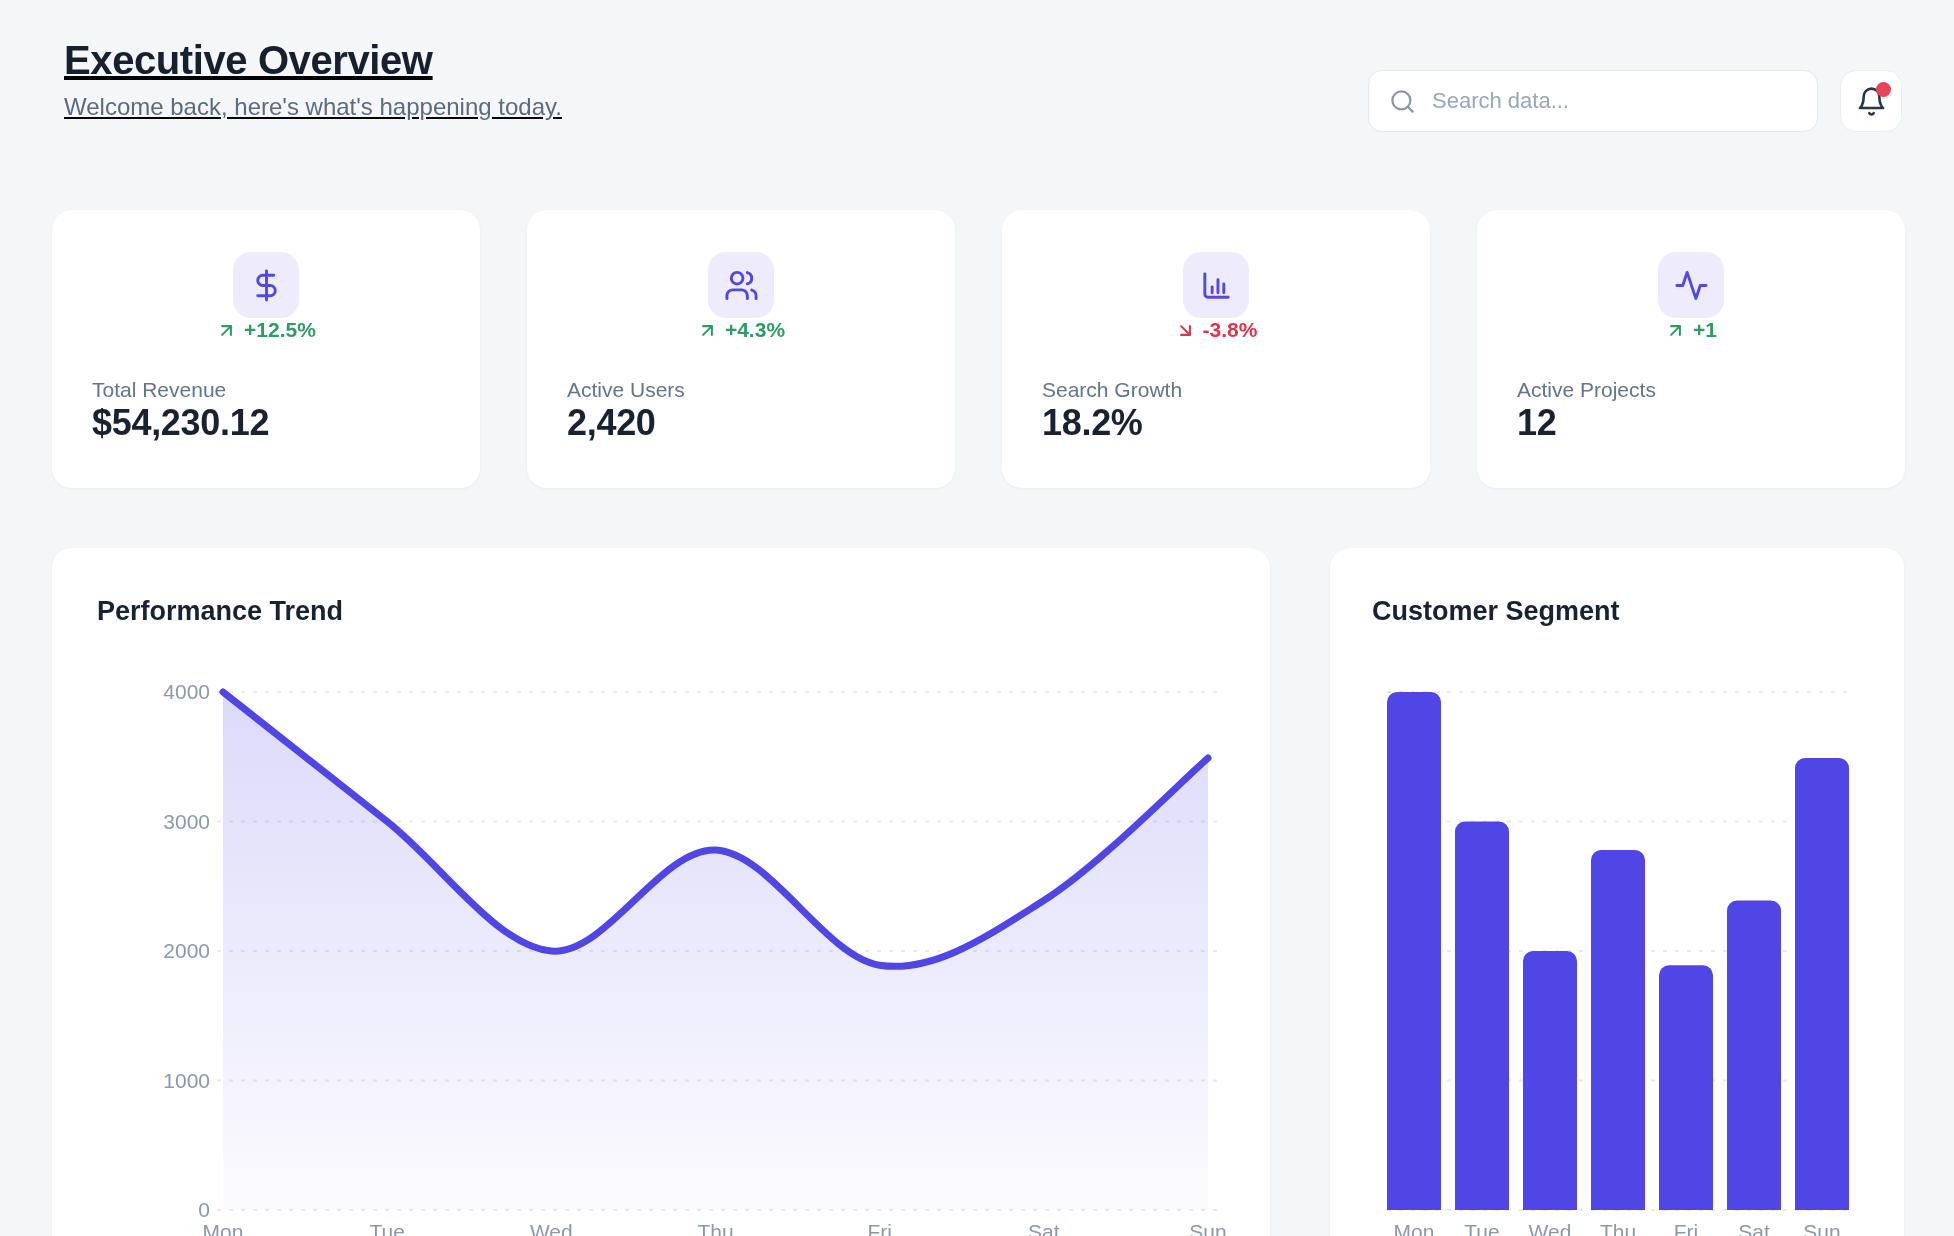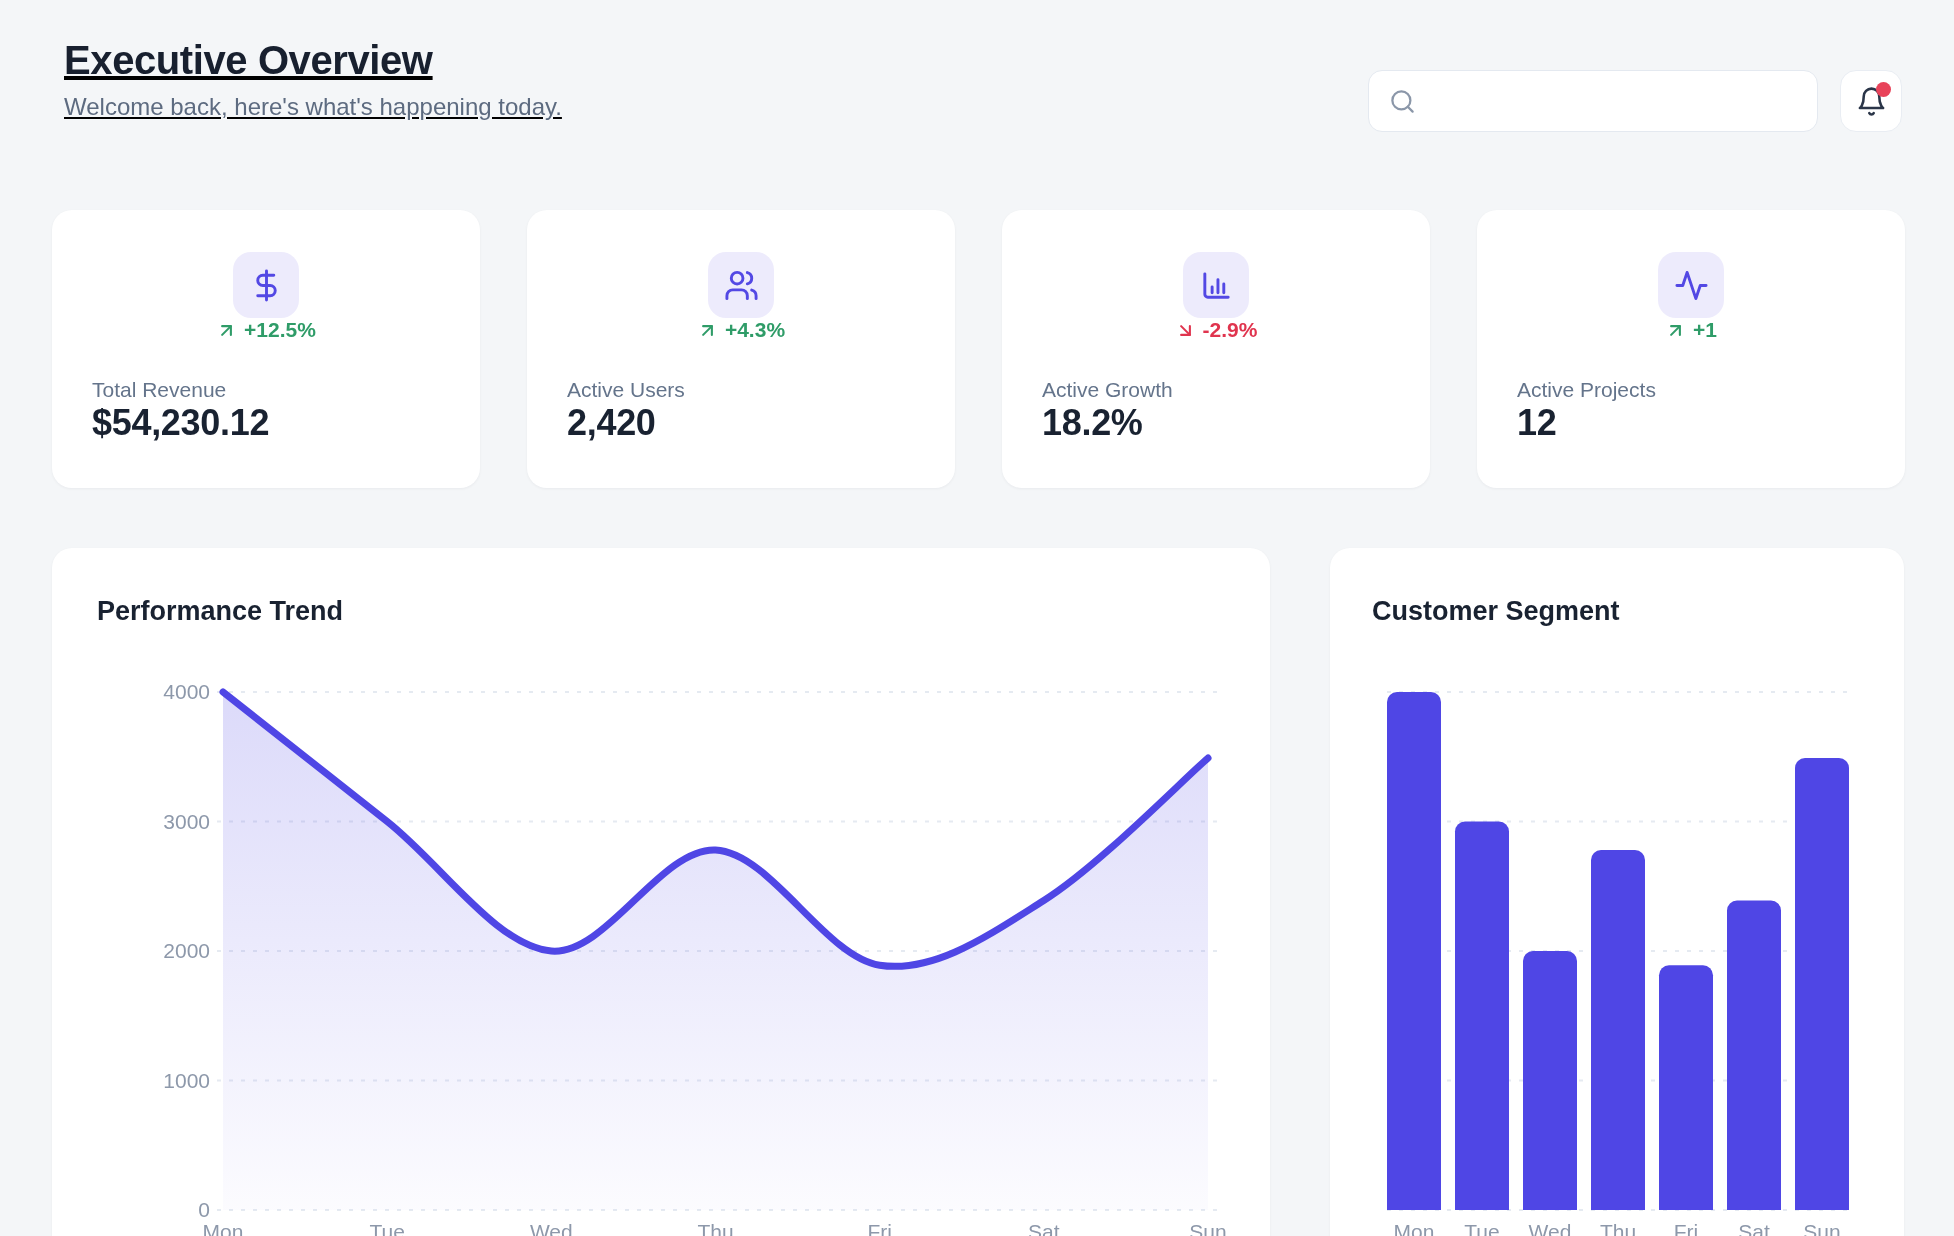--- a/index.html
+++ b/index.html
@@ -69,20 +69,21 @@
   <div class="page-header">
     <h1 class="page-title">Executive Overview</h1>
     <p class="page-subtitle">Welcome back, here's what's happening today.</p>
   </div>
 
   <div class="search-box">
     <svg viewBox="0 0 24 24" fill="none" stroke="currentColor" stroke-width="2" stroke-linecap="round" stroke-linejoin="round">
         <circle cx="11" cy="11" r="8"></circle>
         <path d="m21 21-4.3-4.3"></path>
       </svg>
+    <input type="text" placeholder="Search data..." style="">
   </div>
 
   <button class="bell-btn">
     <svg viewBox="0 0 24 24" fill="none" stroke="currentColor" stroke-width="2" stroke-linecap="round" stroke-linejoin="round">
         <path d="M6 8a6 6 0 0 1 12 0c0 7 3 9 3 9H3s3-2 3-9"></path>
         <path d="M10.3 21a1.94 1.94 0 0 0 3.4 0"></path>
       </svg>
     <span class="bell-dot"></span>
   </button>
 
@@ -141,24 +142,24 @@
               <path d="M13 17V8"></path>
               <path d="M17 17v-6"></path>
             </svg>
         </div>
         <div class="trend">
 
           <svg class="arr-down" viewBox="0 0 24 24" fill="none" stroke="currentColor" stroke-width="2.4" stroke-linecap="round" stroke-linejoin="round">
               <path d="m7 7 10 10"></path>
               <path d="M17 7v10H7"></path>
             </svg>
-          <span>-2.9%</span>
-        </div>
-      </div>
-      <div class="card-label">Active Growth</div>
+          <span>-3.8%</span>
+        </div>
+      </div>
+      <div class="card-label">Search Growth</div>
       <div class="card-value">18.2%</div>
     </div>
 
     <div class="card up">
       <div class="card-top">
         <div class="icon-tile">
           <svg viewBox="0 0 24 24" fill="none" stroke="currentColor" stroke-width="2" stroke-linecap="round" stroke-linejoin="round">
               <path d="M22 12h-4l-3 9L9 3l-3 9H2"></path>
             </svg>
         </div>

